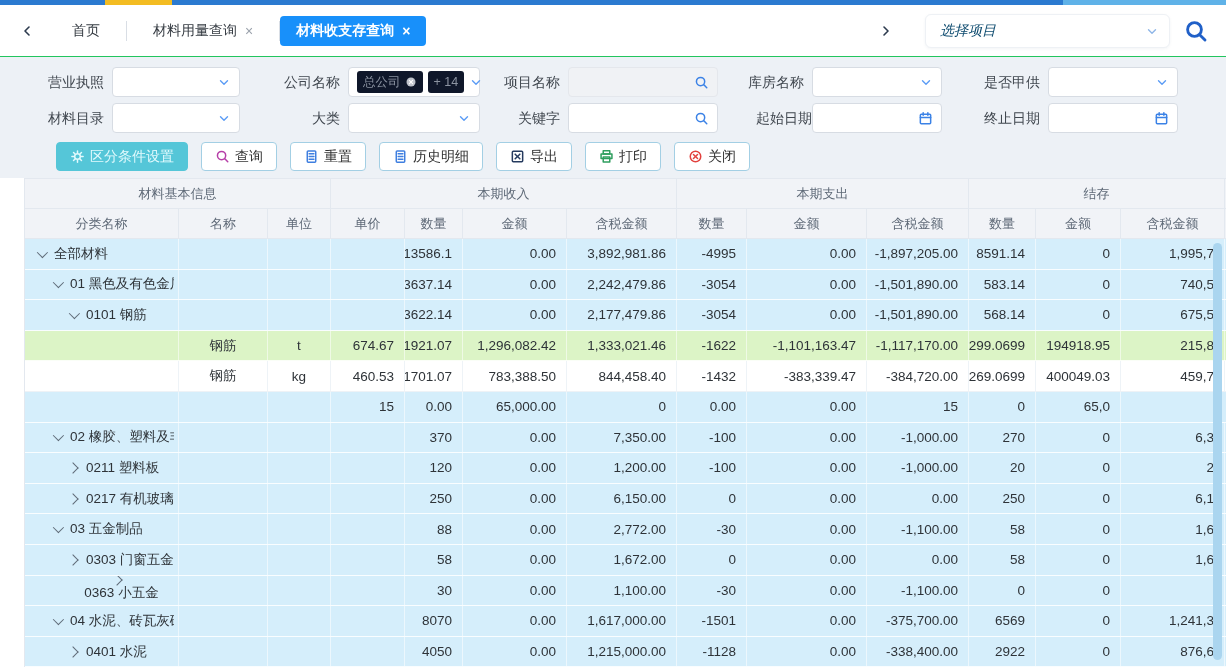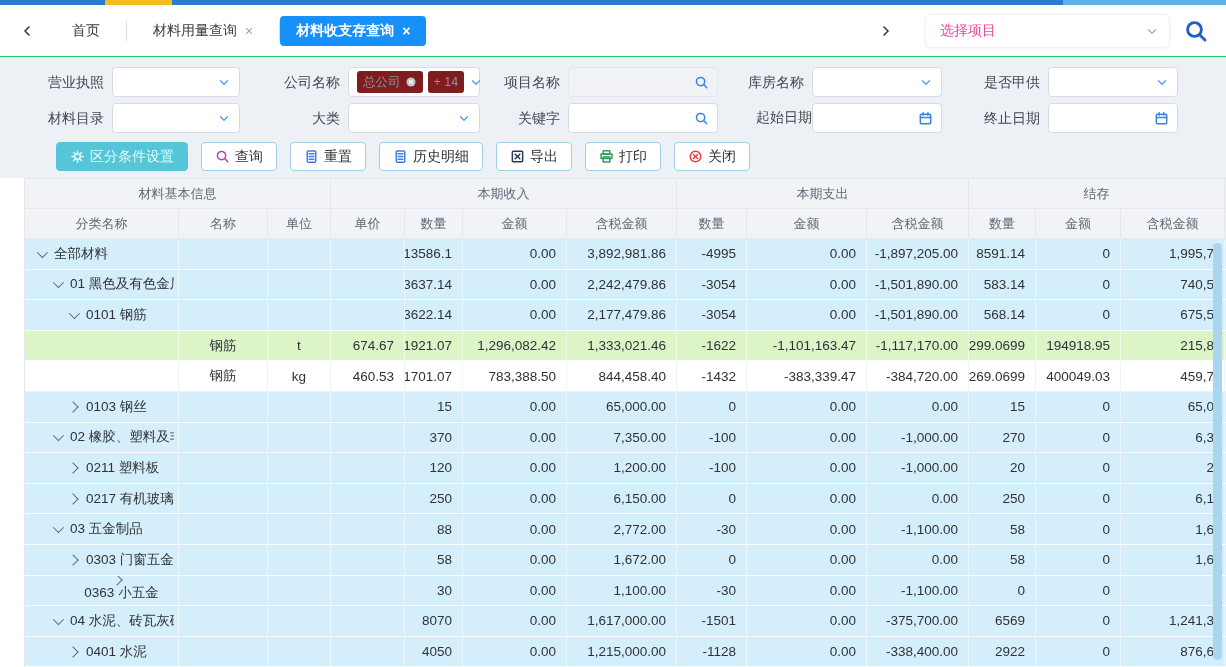--- a/index.html
+++ b/index.html
@@ -16,33 +16,33 @@
     display:flex;align-items:center;border-bottom:1px solid #22c55e;box-sizing:border-box;padding:0 18px 0 16px;}
   .navchev{display:flex;align-items:center;justify-content:center;width:22px;height:22px;cursor:pointer;}
   #tabs{display:flex;align-items:center;margin-left:8px;}
   .tabsep{width:1px;height:20px;background:#d9dee5;margin:0 0;}
   .tab{display:flex;align-items:center;padding:0 26px;height:30px;font-size:14px;color:#353b42;cursor:pointer;white-space:nowrap;}
   .tab .close{margin-left:8px;color:#9aa1ab;font-size:14px;line-height:1;}
   .tab.active{background:#1890fa;border-radius:4px;color:#fff;font-weight:600;padding:0 16px;}
   .tab.active .close{color:#fff;}
   .project-select{margin-left:28px;width:245px;height:34px;background:#fff;border:1px solid #eef1f5;border-radius:6px;
     box-shadow:0 1px 3px rgba(40,70,110,.06);display:flex;align-items:center;padding:0 10px 0 14px;box-sizing:border-box;cursor:pointer;}
-  .project-select .ph{flex:1;font-size:14px;color:#ec4899;}
+  .project-select .ph{flex:1;font-size:14px;color:#0c4a6e;font-style:italic;}
   .big-search{margin-left:14px;display:flex;align-items:center;cursor:pointer;}
 
   
   #filters{position:absolute;left:0;top:57px;width:1226px;height:121px;background:#edf1f6;}
   .frow{position:absolute;left:0;width:1158px;height:30px;}
   #frow1{top:10px;} #frow2{top:46px;}
   .flabel{position:absolute;height:30px;line-height:30px;font-size:14px;color:#40474f;text-align:right;}
   .ffield{position:absolute;height:30px;background:#fff;border:1px solid #d7dce3;border-radius:4px;box-sizing:border-box;
     display:flex;align-items:center;padding:0 8px;cursor:pointer;}
   .ffield.disabled{background:#f0f2f5;border-color:#e4e7ec;}
   .ffield .spacer{flex:1;}
-  .tag{display:flex;align-items:center;height:22px;background:#7f1d1d;border-radius:3px;padding:0 6px;
+  .tag{display:flex;align-items:center;height:22px;background:#0f172a;border-radius:3px;padding:0 6px;
     font-size:12.5px;color:#8b93a1;margin-right:5px;white-space:nowrap;}
   .tag .ticon{display:flex;margin-left:4px;}
 
   
   #toolbar{position:absolute;left:38px;top:85px;display:flex;gap:13px;margin-left:18px;}
   .btn{display:flex;align-items:center;height:29px;padding:0 13px;background:#fff;border:1px solid #a3cfe4;
     border-radius:4px;font-size:14px;color:#333;cursor:pointer;font-family:inherit;}
   .btn .bicon{display:flex;margin-right:5px;}
   .btn.primary{background:#55c6d8;border-color:#55c6d8;color:#e2fafd;}
 
@@ -205,21 +205,21 @@
         <span class="flabel" style="left: 464px; width: 96px;">关键字</span>
         <div class="ffield" style="left: 568px; width: 150px;">
           <span class="spacer"></span>
           <span style="display: flex;">
             <svg width="15" height="15" viewBox="0 0 16 16" fill="none" stroke="#3b82e6" stroke-width="1.6" stroke-linecap="round" stroke-linejoin="round">
               <circle cx="7" cy="7" r="4.4"></circle>
               <line x1="10.5" y1="10.5" x2="13.6" y2="13.6"></line>
             </svg>
           </span>
         </div>
-        <span class="flabel" style="left: 716px; width: 96px; font-family: Liberation Mono, monospace;">起始日期</span>
+        <span class="flabel" style="left: 716px; width: 96px;">起始日期</span>
         <div class="ffield" style="left: 812px; width: 130px;">
           <span class="spacer"></span>
           <span style="display: flex;">
             <svg width="15" height="15" viewBox="0 0 16 16" fill="none" stroke="#3b82e6" stroke-width="1.6" stroke-linecap="round" stroke-linejoin="round">
               <rect x="2.5" y="3.5" width="11" height="10" rx="1"></rect>
               <line x1="2.5" y1="6.8" x2="13.5" y2="6.8"></line>
               <line x1="5.5" y1="1.8" x2="5.5" y2="4.5"></line>
               <line x1="10.5" y1="1.8" x2="10.5" y2="4.5"></line>
             </svg>
           </span>
@@ -423,24 +423,20 @@
           <div class="td num">783,388.50</div>
           <div class="td num">844,458.40</div>
           <div class="td num">-1432</div>
           <div class="td num">-383,339.47</div>
           <div class="td num">-384,720.00</div>
           <div class="td num">269.0699</div>
           <div class="td num">400049.03</div>
           <div class="td num">459,7</div>
         </div>
         <div class="tr blue" style="grid-template-columns: 154px 89px 63px 74px 58px 104px 110px 70px 120px 102px 67px 85px 104px;">
-          <div class="td cat" style="padding-left: 44px;">
-            <span class="chev closed"></span>
-            <span class="catname">0103 钢丝</span>
-          </div>
           <div class="td center"></div>
           <div class="td center"></div>
           <div class="td num"></div>
           <div class="td num">15</div>
           <div class="td num">0.00</div>
           <div class="td num">65,000.00</div>
           <div class="td num">0</div>
           <div class="td num">0.00</div>
           <div class="td num">0.00</div>
           <div class="td num">15</div>

